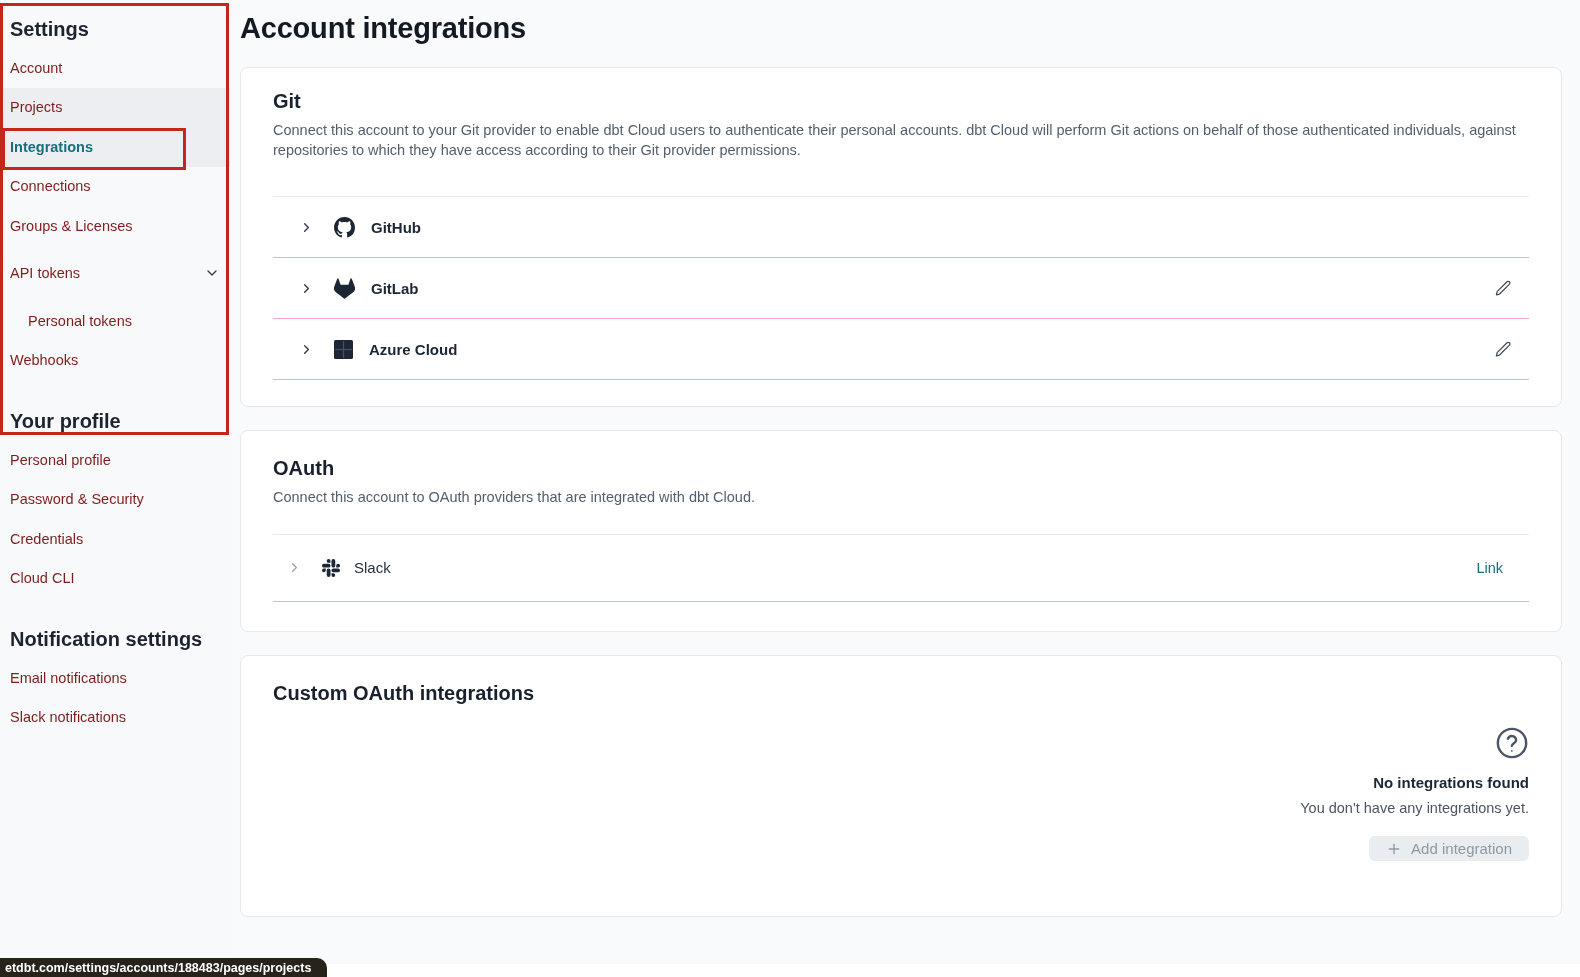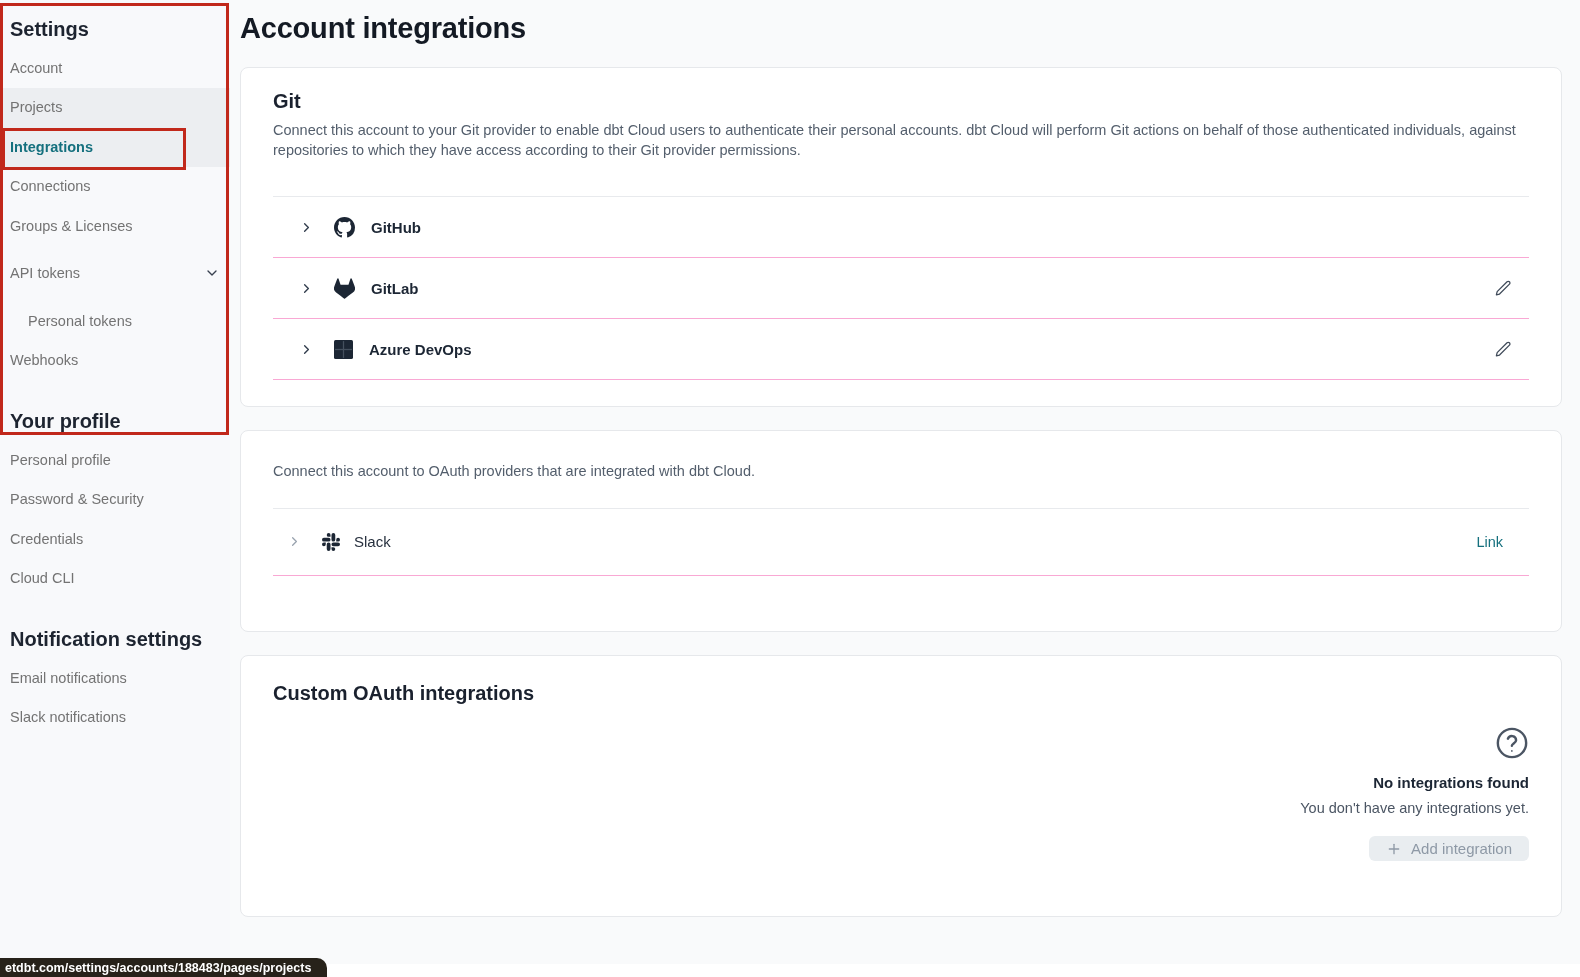--- a/index.html
+++ b/index.html
@@ -6,21 +6,21 @@
   html,body { margin:0; padding:0; }
   body {
     width:1580px; height:977px; position:relative; overflow:hidden;
     font-family:"Liberation Sans", sans-serif;
     background:#f9fafb; color:#1f2937;
   }
 
   
   .sidebar { position:absolute; left:0; top:0; width:230px; height:100%; background:#f8f9fb; padding-top:10px; }
   .side-header { font-size:20px; font-weight:700; color:#1d2430; padding:0 10px; height:38px; display:flex; align-items:center; }
-  .side-item { height:39.5px; display:flex; align-items:center; padding:0 10px; font-size:14.5px; color:#737373; cursor:pointer; }
+  .side-item { height:39.5px; display:flex; align-items:center; padding:0 10px; font-size:14.5px; color:#7f1d1d; cursor:pointer; }
   .side-item.hover-row { background:#eceef1; }
   .side-item.active { background:#eceef1; color:#15707e; font-weight:700; }
   .side-item.indent { padding-left:28px; }
   .side-item.gap-top { margin-top:8px; }
   .side-item .flex-spacer { flex:1; }
   .sec-gap { height:22px; }
   .chev-down { width:16px; height:16px; stroke:#39414f; }
 
   
   .anno { position:absolute; border:3px solid #c1281b; pointer-events:none; }
@@ -171,31 +171,32 @@
         <svg class="chev-right" viewBox="0 0 24 24" fill="none" stroke-width="2.2" stroke-linecap="round" stroke-linejoin="round">
             <polyline points="9 6 15 12 9 18"></polyline>
           </svg>
         <span class="prov-icon">
           <svg width="19" height="19" viewBox="0 0 18 18">
               <rect x="0" y="0" width="18" height="18" rx="1.5" fill="#1c2634"></rect>
               <line x1="9" y1="1" x2="9" y2="17" stroke="#45505e" stroke-width="1.2"></line>
               <line x1="1" y1="9" x2="17" y2="9" stroke="#45505e" stroke-width="1.2"></line>
             </svg>
         </span>
-        <span class="prov-label">Azure DevOps</span>
+        <span class="prov-label">Azure Cloud</span>
         <span class="edit-btn">
           <svg viewBox="0 0 24 24" fill="none" stroke-width="1.6" stroke-linecap="round" stroke-linejoin="round">
               <path d="M16.5 3.5a2.121 2.121 0 0 1 3 3L7 19l-4 1 1-4L16.5 3.5z"></path>
             </svg>
         </span>
       </div>
     </div>
   </section>
 
   <section class="card card-oauth">
+    <h2>OAuth</h2>
     <p class="desc">Connect this account to OAuth providers that are integrated with dbt Cloud.</p>
 
     <div class="rows rows-oauth">
       <div class="prow prow-oauth">
         <svg class="chev-right light" viewBox="0 0 24 24" fill="none" stroke-width="2" stroke-linecap="round" stroke-linejoin="round">
             <polyline points="9 6 15 12 9 18"></polyline>
           </svg>
         <span class="prov-icon">
           <svg width="18" height="18" viewBox="0 0 24 24" fill="#1c2634">
               <path d="M5.042 15.165a2.528 2.528 0 0 1-2.52 2.523A2.528 2.528 0 0 1 0 15.165a2.527 2.527 0 0 1 2.522-2.52h2.52v2.52zM6.313 15.165a2.527 2.527 0 0 1 2.521-2.52 2.527 2.527 0 0 1 2.521 2.52v6.313A2.528 2.528 0 0 1 8.834 24a2.528 2.528 0 0 1-2.521-2.522v-6.313zM8.834 5.042a2.528 2.528 0 0 1-2.521-2.52A2.528 2.528 0 0 1 8.834 0a2.528 2.528 0 0 1 2.521 2.522v2.52H8.834zM8.834 6.313a2.528 2.528 0 0 1 2.521 2.521 2.528 2.528 0 0 1-2.521 2.521H2.522A2.528 2.528 0 0 1 0 8.834a2.528 2.528 0 0 1 2.522-2.521h6.312zM18.956 8.834a2.528 2.528 0 0 1 2.522-2.521A2.528 2.528 0 0 1 24 8.834a2.528 2.528 0 0 1-2.522 2.521h-2.522V8.834zM17.688 8.834a2.528 2.528 0 0 1-2.523 2.521 2.527 2.527 0 0 1-2.52-2.521V2.522A2.527 2.527 0 0 1 15.165 0a2.528 2.528 0 0 1 2.523 2.522v6.312zM15.165 18.956a2.528 2.528 0 0 1 2.523 2.522A2.528 2.528 0 0 1 15.165 24a2.527 2.527 0 0 1-2.52-2.522v-2.522h2.52zM15.165 17.688a2.527 2.527 0 0 1-2.52-2.523 2.526 2.526 0 0 1 2.52-2.52h6.313A2.527 2.527 0 0 1 24 15.165a2.528 2.528 0 0 1-2.522 2.523h-6.313z"></path>

